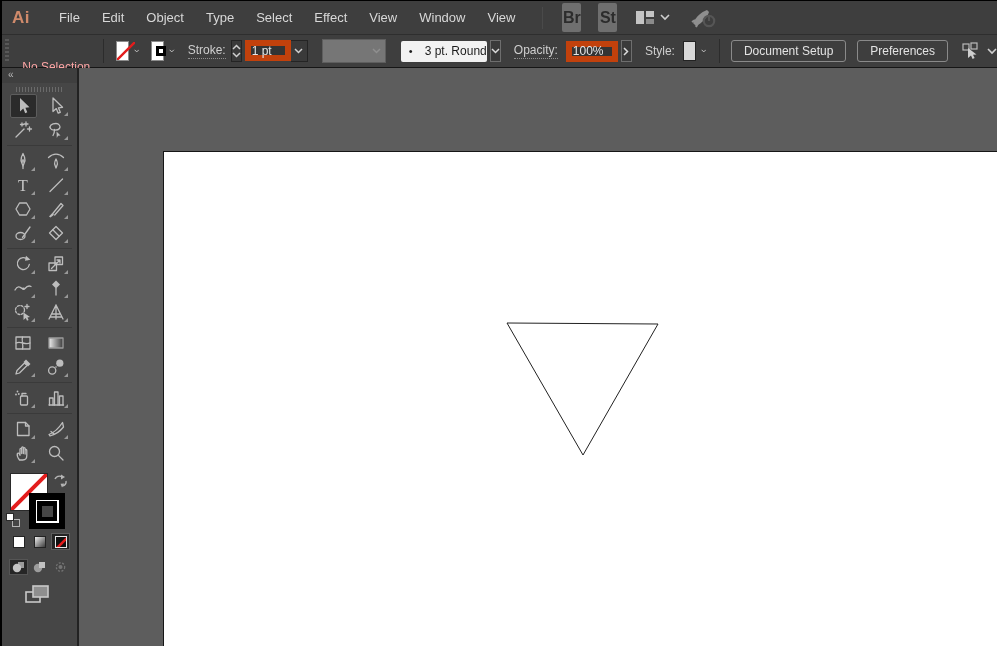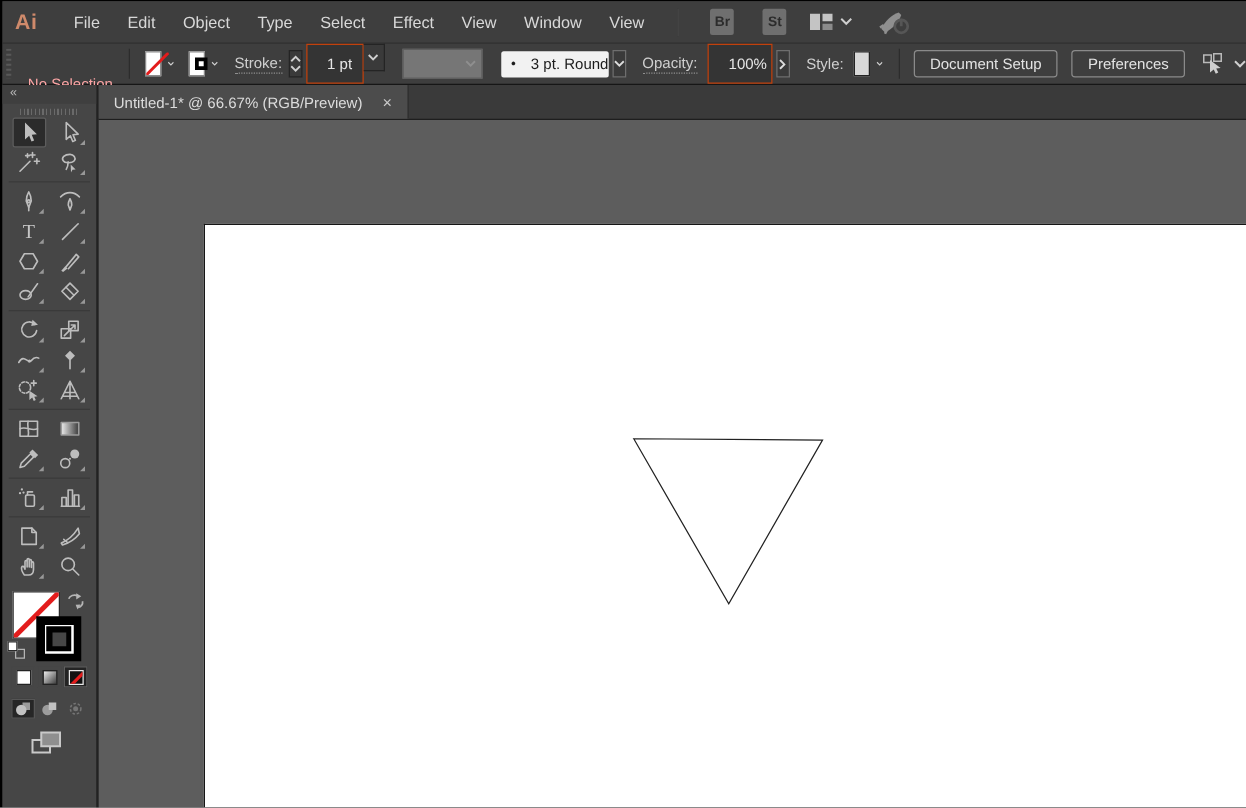--- a/index.html
+++ b/index.html
@@ -7,39 +7,39 @@
   body { font-family: "Liberation Sans", sans-serif; font-size: 12px; color: #d6d6d6; background:#3e3e3e; }
   .app { width: 997px; height: 646px; display: flex; flex-direction: column; border-left:2px solid #000; border-top:1px solid #000; background:#3e3e3e; }
 
   
   .menubar { height: 34px; flex: 0 0 34px; display: flex; align-items: center; background:#3e3e3e; border-bottom:1px solid #2e2e2e; }
   .logo { color:#cf8a6b; font-weight: bold; font-size: 17px; margin-left: 10px; letter-spacing: 0.5px; }
   .menus { display:flex; margin-left: 18px; text-align: center; }
   .menu-item { padding: 8px 11px; font-size: 13px; color:#d8d8d8; cursor: default; }
   .mb-right { display:flex; align-items:center; margin-left: 14px; }
   .vdiv-m { width:1px; height:22px; background:#2c2c2c; border-right:1px solid #4a4a4a; margin: 0 2px; }
-  .sq-btn { width:19px; height:21px; background:#6f6f6f; color:#2c2c2c; font-size:11px; font-weight:bold; display:flex; align-items:center; justify-content:center; border-radius:2px; margin-left:23px; }
+  .sq-btn { width:19px; height:29px; background:#6f6f6f; color:#2c2c2c; font-size:16px; font-weight:bold; display:flex; align-items:center; justify-content:center; border-radius:2px; margin-left:17px; }
   .arrange { display:flex; align-items:center; margin-left: 18px; }
   .chev { display:inline-block; margin-left:5px; }
   .rocket { margin-left: 20px; }
 
   
   .controlbar { height: 33px; flex: 0 0 33px; display:flex; align-items:center; background:#3e3e3e; border-bottom:1px solid #161616; white-space:nowrap; }
   .grip-v { width:7px; height:24px; margin-left:3px;
     background-image: repeating-linear-gradient(#5f5f5f 0 2px, transparent 2px 4px);
     background-size: 2px 100%; background-position: 0 0, 4px 0; background-repeat: repeat-x; opacity:.8; }
   .status { margin-left: 13px; color:#fca5a5;margin-top:32px; }
   .vdiv { width:1px; height:24px; background:#2c2c2c; margin-left: 13px; }
   .swatch-ctl { width:20px; height:20px; border:1px solid #8c8c8c; background:#fff; position:relative; margin-left:12px; }
   .fillnone-line { position:absolute; inset:0; }
   .stroke-mini { position:absolute; left:4px; top:4px; width:10px; height:10px; border:3px solid #000; }
   .lbl-link { margin-left: 13px; color:#cfcfcf; border-bottom:1px dotted #8f8f8f; padding-bottom:1px; }
   .stepper { width:15px; height:22px; margin-left:5px; background:#3a3a3a; border:1px solid #242424; display:flex; flex-direction:column; align-items:center; justify-content:space-evenly; }
   .combo { display:flex; margin-left:3px; }
-  .field-dark { height:32px; background:#343434; border:1px solid #c2410c; color:#e6e6e6; display:flex; align-items:center; padding-left:16px; }
+  .field-dark { height:21px; background:#343434; border:6px solid #c2410c; color:#e6e6e6; display:flex; align-items:center; padding-left:1px; }
   .combo .dd { width:17px; height:22px; background:#3a3a3a; border:1px solid #242424; border-left:none; display:flex; align-items:center; justify-content:center; }
   .dd-disabled { width:102px; height:24px; background:#767676; border:1px solid #5e5e5e; margin-left:14px; display:flex; align-items:center; justify-content:flex-end; padding-right:4px; }
   .brush-field { height:21px; width:86px; background:#f2f2f2; border-radius:2px; color:#1c1c1c; display:flex; align-items:center; margin-left:15px; }
   .brush-field .dot { margin:0 12px 0 8px; font-size:11px; }
   .btn-dd { width:17px; height:22px; background:#3a3a3a; border:1px solid #6e6e6e; display:flex; align-items:center; justify-content:center; margin-left:3px; }
   .style-swatch { width:20px; height:20px; background:#d8d8d8; border:1px solid #232323; margin-left:8px; }
   .push-btn { height:22px; padding:2px 12px; border:1px solid #8a8a8a; border-radius:3px; background:transparent; color:#e3e3e3; font-size:12px; font-family:"Liberation Sans",sans-serif; margin-left:11px; }
   .sel-similar { margin-left: 12px; display:flex; align-items:center; }
 
   
@@ -506,26 +506,20 @@
         </div>
 
         <svg class="screen-mode" width="28" height="22" viewBox="0 0 28 22">
           <rect x="2" y="9" width="14" height="10" fill="none" stroke="#c9c9c9" stroke-width="1.6"></rect>
           <rect x="9" y="3" width="15" height="11" fill="#8f8f8f" stroke="#c9c9c9" stroke-width="1.6"></rect>
         </svg>
       </div>
     </aside>
 
     <section class="workarea">
-      <div class="tabbar">
-        <div class="tab">
-          <span>Untitled-1* @ 66.67% (RGB/Preview)</span>
-          <span class="tab-close">×</span>
-        </div>
-      </div>
       <div class="canvas">
         <div class="artboard"></div>
         <svg class="artlayer" viewBox="0 0 920 551">
           <polygon fill="none" stroke="#222222" stroke-width="1" points="428,255 579,256 504,387"></polygon>
         </svg>
       </div>
     </section>
 
   </div>
 </div>

